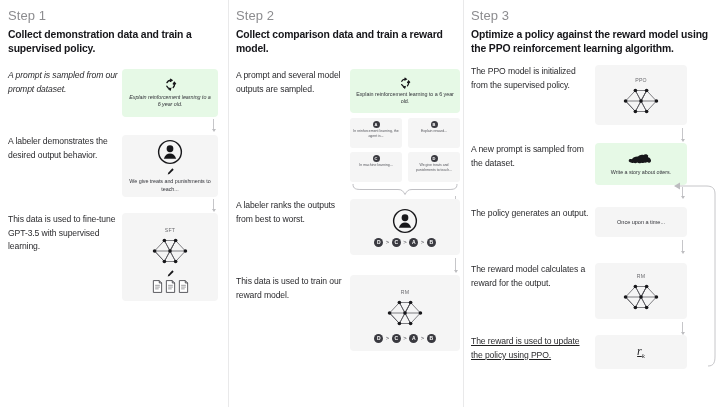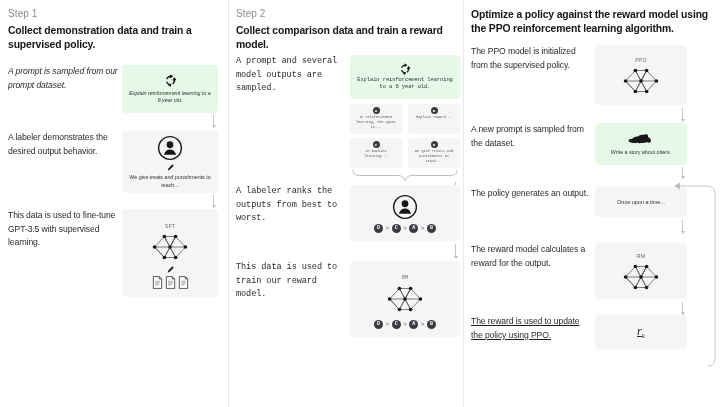--- a/index.html
+++ b/index.html
@@ -10,21 +10,21 @@
     color:#1f1f20;
     overflow:hidden;
   }
   .canvas{position:relative;width:720px;height:407px;display:flex;}
 
   .column{position:relative;flex:1 1 0;padding:8px 0 0 0;box-sizing:border-box;}
   .col-sep{position:absolute;top:0;bottom:0;width:1px;background:#e9e9ea;}
   .sep1{left:228px;}
   .sep2{left:463px;}
 
-  .step-label{font-size:10px;color:#8c8c8f;letter-spacing:.1px;margin:0 0 5px 8px;}
+  .step-label{font-size:13px;color:#8c8c8f;letter-spacing:.1px;margin:0 0 5px 8px;}
   .step-title{font-size:10.4px;font-weight:bold;line-height:1.32;margin:0 8px 0 8px;letter-spacing:-.15px;color:#16161a;}
 
   .rows{position:relative;margin-top:10px;}
   .row{display:flex;align-items:flex-start;position:relative;}
   .row-text{font-size:8.6px;line-height:1.55;color:#2b2b2e;padding-left:8px;box-sizing:border-box;letter-spacing:-.1px;}
   .c1 .row-text{width:118px;}
   .c2 .row-text{width:118px;}
   .c3 .row-text{width:128px;}
 
   .stack{position:relative;display:flex;flex-direction:column;align-items:flex-end;}
@@ -175,21 +175,21 @@
           </div>
         </div>
       </div>
     </div>
   </div>
 
   <div class="column c2" style="flex:0 0 235px;">
     <div class="step-label">Step 2</div>
     <div class="step-title">Collect comparison data and train a reward model.</div>
 
-    <div class="rows" style="margin-top:4px;font-family:Liberation Mono, monospace;">
+    <div class="rows" style="margin-top:14px;">
 
       <div class="row" style="height:130px;">
         <div class="row-text">A prompt and several model outputs are sampled.</div>
         <div class="stack" style="width:114px;">
           <div class="box green" style="width:110px;height:44px;">
             <span>
               <svg width="12" height="12" viewBox="0 0 24 24" fill="none" stroke="#17171a" stroke-width="2.6" stroke-linecap="round">
                 <path d="M5.5 8.5 A8 8 0 0 1 12 4.2"></path>
                 <path d="M19.2 10.2 A8 8 0 0 1 17 17.5"></path>
                 <path d="M11.5 19.8 A8 8 0 0 1 5.3 15.2"></path>
@@ -290,20 +290,21 @@
               <span class="gt">&gt;</span>
               <span class="badge">B</span>
             </div>
           </div>
         </div>
       </div>
     </div>
   </div>
 
   <div class="column c3" style="flex:1 1 auto;">
+    <div class="step-label">Step 3</div>
     <div class="step-title">Optimize a policy against the reward model using the PPO reinforcement learning algorithm.</div>
 
     <div class="rows" style="margin-top:10px;">
 
       <div class="row" style="height:78px;">
         <div class="row-text">The PPO model is initialized from the supervised policy.</div>
         <div class="stack" style="width:96px;">
           <div class="box" style="width:92px;height:60px;padding-top:4px;">
             <div class="box-tag">PPO</div>
             <span>

